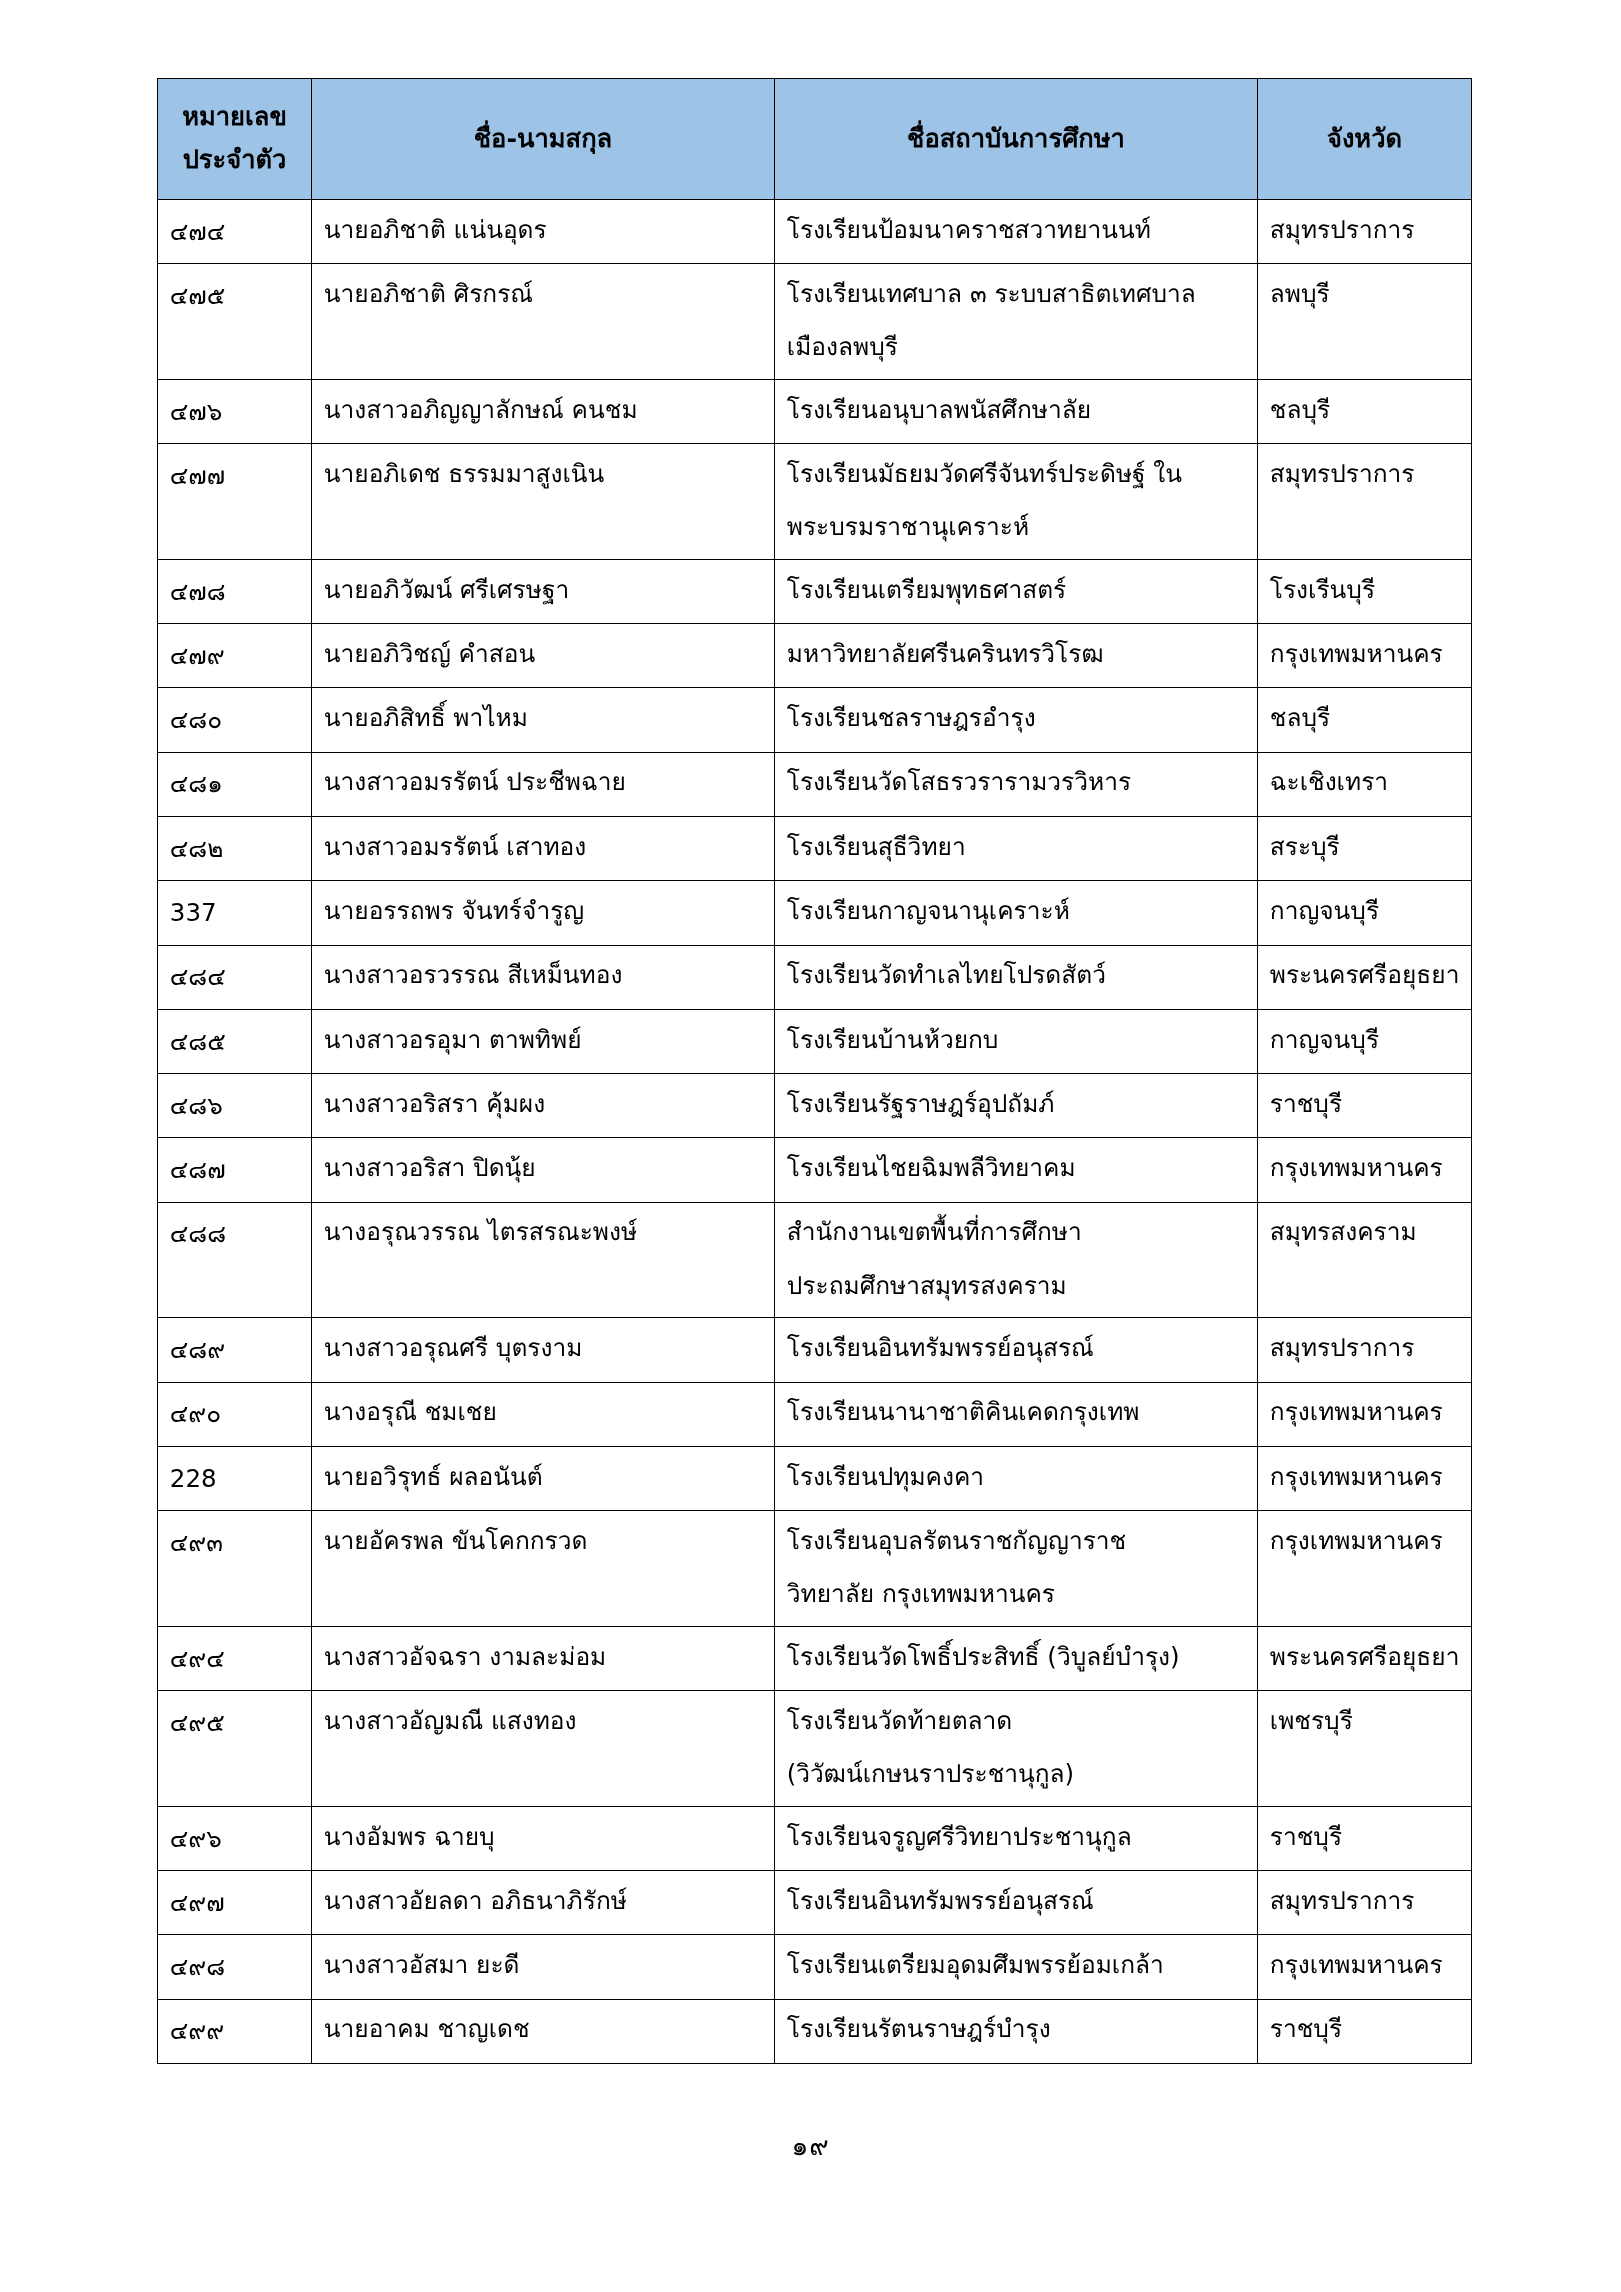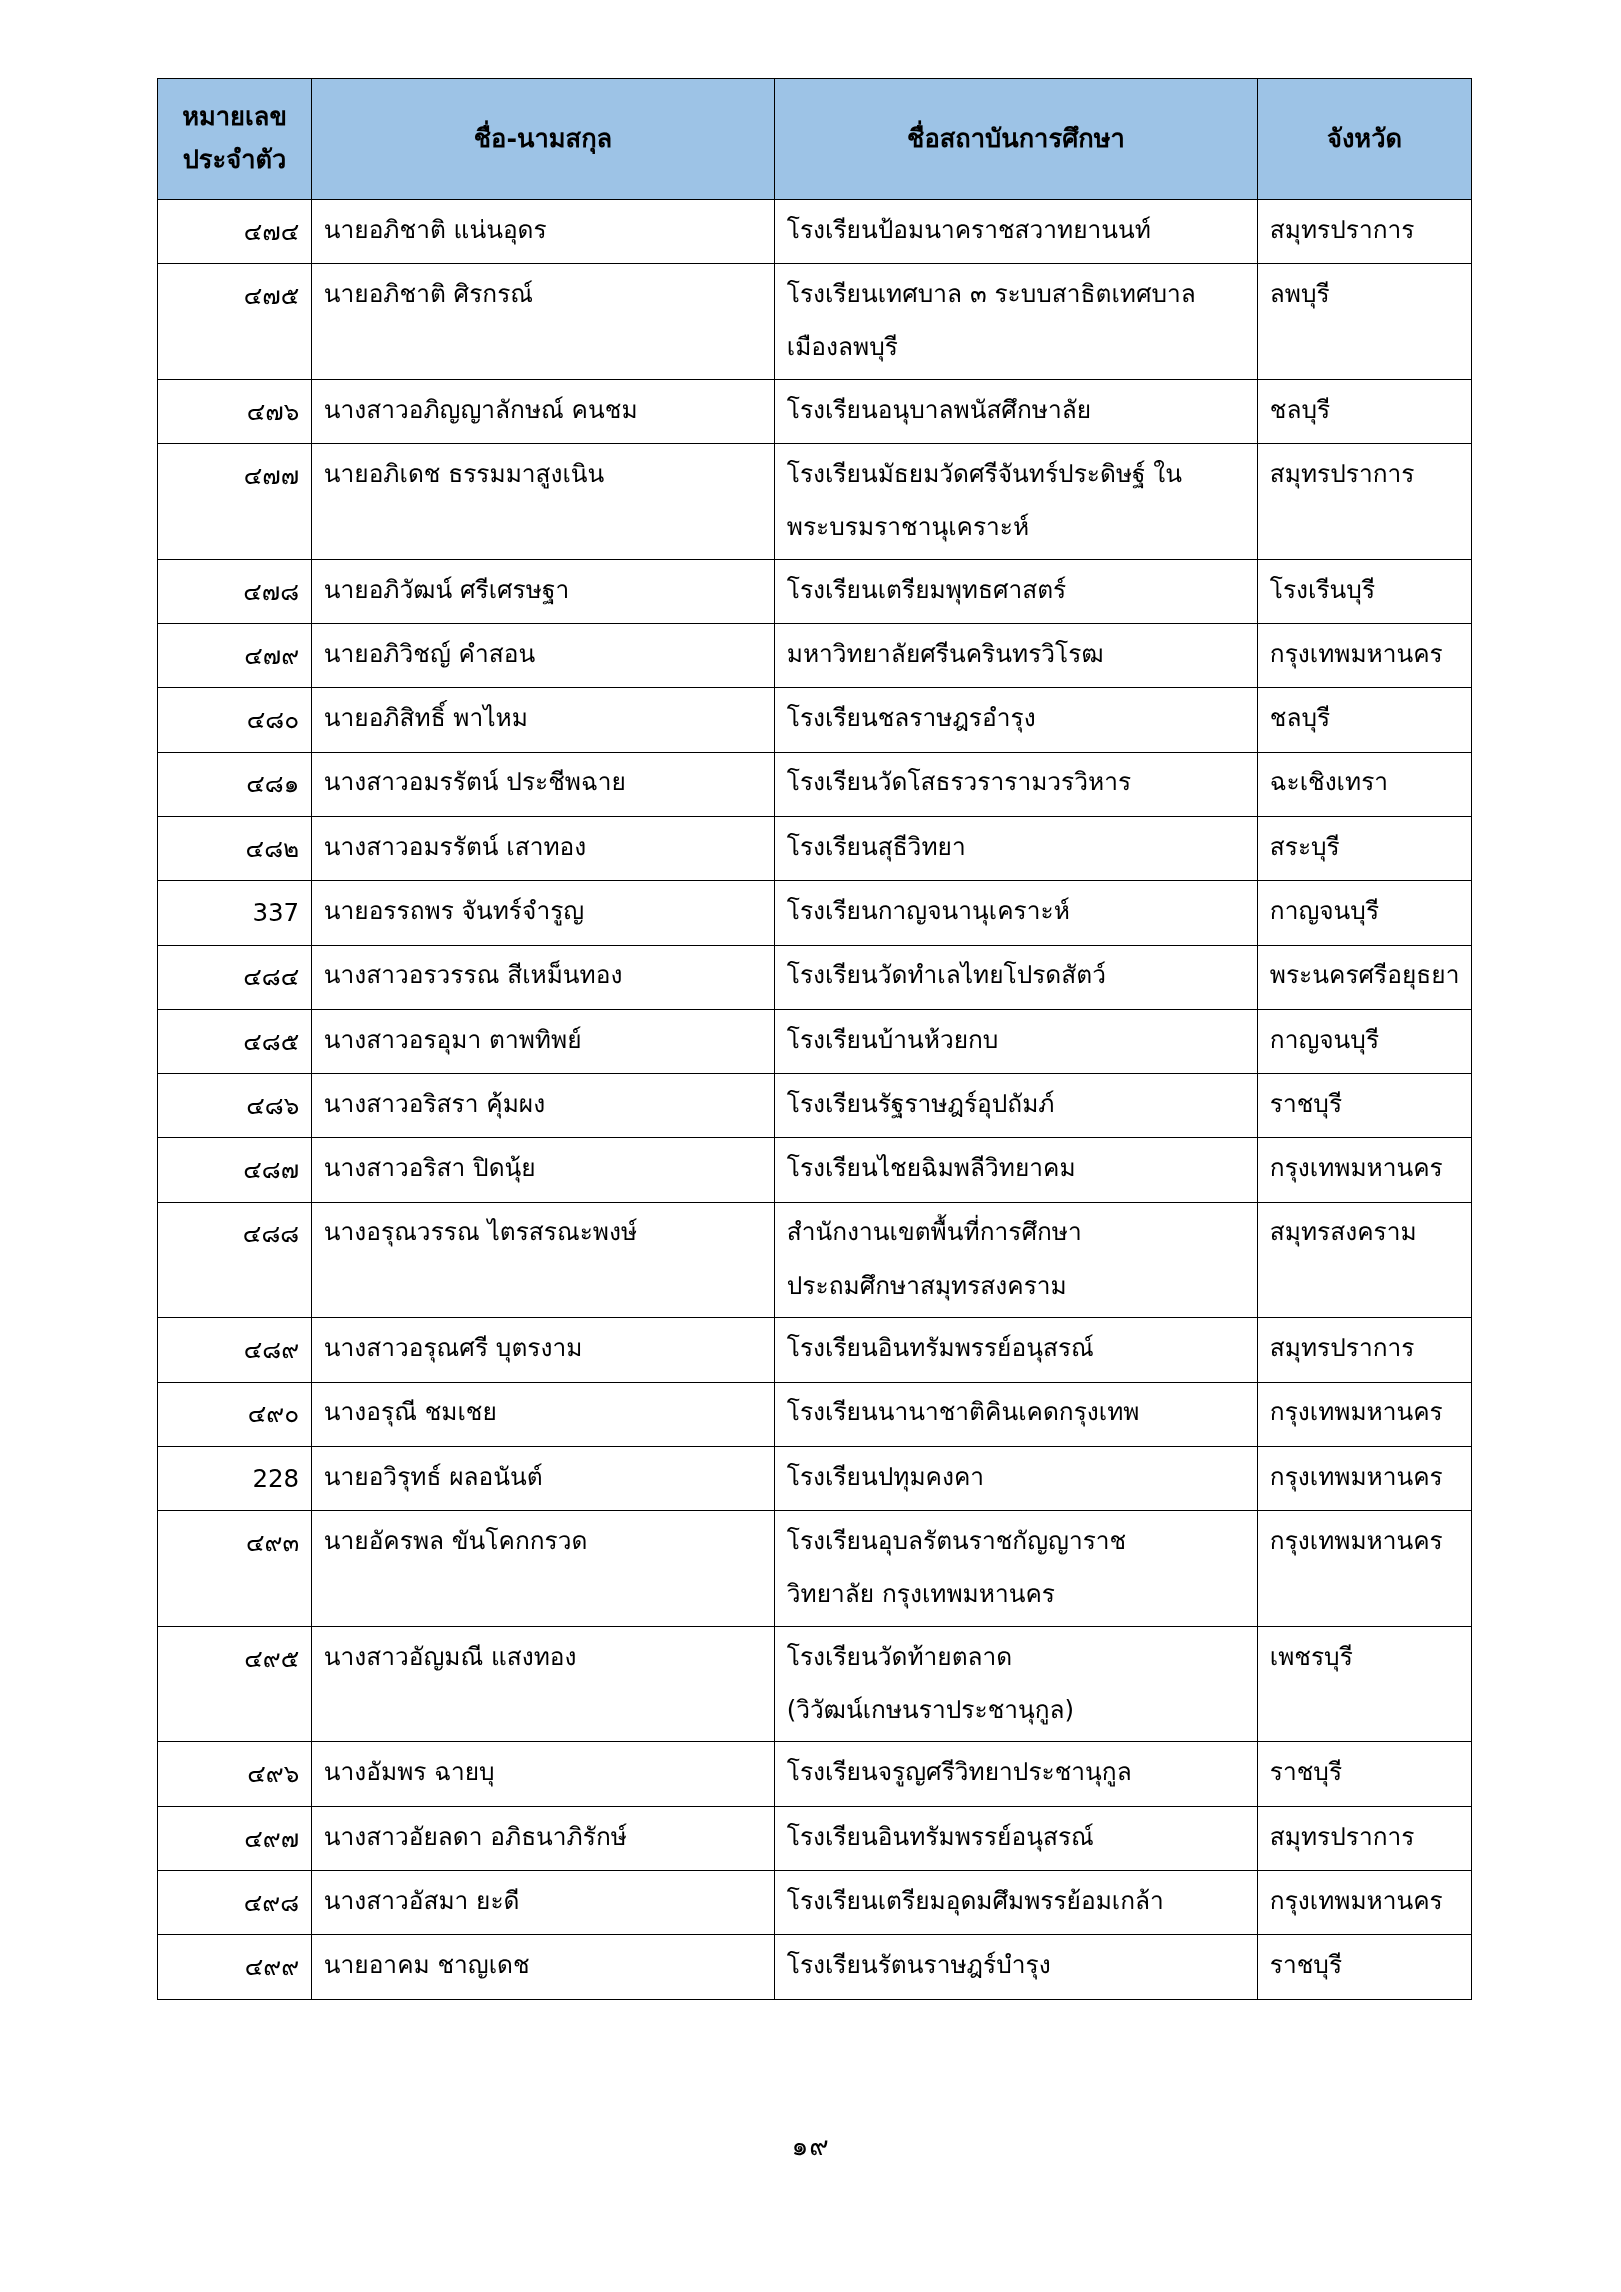--- a/index.html
+++ b/index.html
@@ -66,21 +66,21 @@
     line-height: 1.52;
     padding: 15.7px 7.8px 17.6px 7.8px;
     height: 110px;
   }
 
   table.roster thead th.h-id {
     line-height: 1.7;
   }
 
   table.roster td.cell-id {
-    text-align: right;
+    text-align: left;
     padding-top: 11.8px;
   }
 
   table.roster td.cell-name,
   table.roster td.cell-inst,
   table.roster td.cell-prov {
     text-align: left;
   }
 
   table.roster td .line2 {
@@ -231,20 +231,26 @@
             <td class="cell-name">นายอวิรุทธ์ ผลอนันต์</td>
             <td class="cell-inst"><span>โรงเรียนปทุมคงคา</span></td>
             <td class="cell-prov">กรุงเทพมหานคร</td>
           </tr>
           <tr class="row-tall">
             <td class="cell-id">๔๙๓</td>
             <td class="cell-name">นายอัครพล ขันโคกกรวด</td>
             <td class="cell-inst"><span>โรงเรียนอุบลรัตนราชกัญญาราช</span><span class="line2">วิทยาลัย กรุงเทพมหานคร</span></td>
             <td class="cell-prov">กรุงเทพมหานคร</td>
           </tr>
+          <tr>
+            <td class="cell-id">๔๙๔</td>
+            <td class="cell-name">นางสาวอัจฉรา งามละม่อม</td>
+            <td class="cell-inst"><span>โรงเรียนวัดโพธิ์ประสิทธิ์ (วิบูลย์บำรุง)</span></td>
+            <td class="cell-prov">พระนครศรีอยุธยา</td>
+          </tr>
           <tr class="row-tall">
             <td class="cell-id">๔๙๕</td>
             <td class="cell-name">นางสาวอัญมณี แสงทอง</td>
             <td class="cell-inst"><span>โรงเรียนวัดท้ายตลาด</span><span class="line2">(วิวัฒน์เกษนราประชานุกูล)</span></td>
             <td class="cell-prov">เพชรบุรี</td>
           </tr>
           <tr>
             <td class="cell-id">๔๙๖</td>
             <td class="cell-name">นางอัมพร ฉายบุ</td>
             <td class="cell-inst"><span>โรงเรียนจรูญศรีวิทยาประชานุกูล</span></td>

